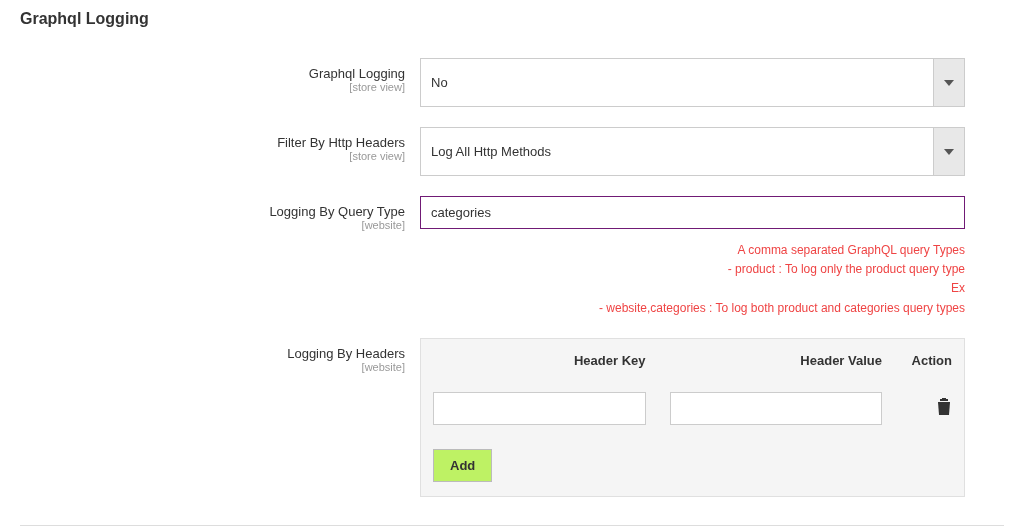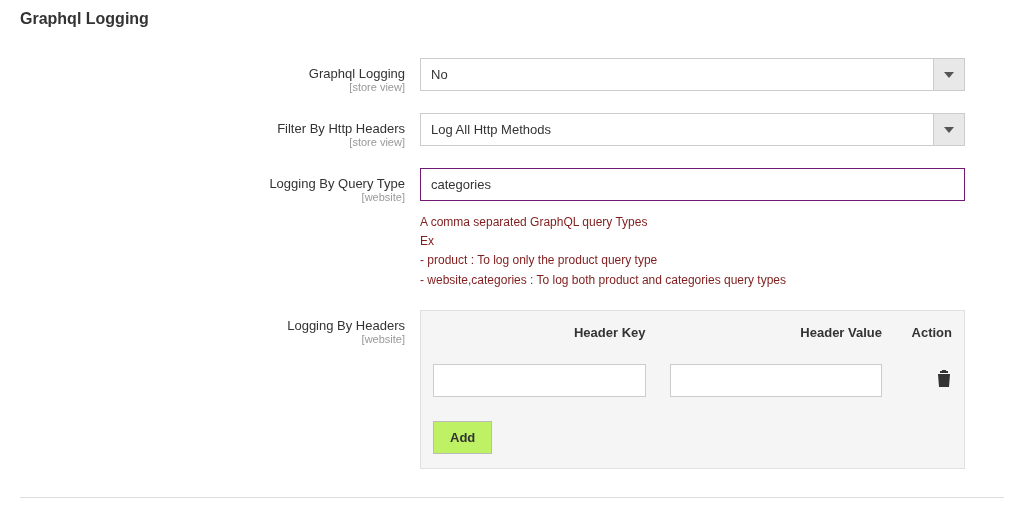--- a/index.html
+++ b/index.html
@@ -50,21 +50,21 @@
     .select-wrapper {
       position: relative;
       display: flex;
       width: 100%;
     }
     .select-value {
       flex: 1;
       background: #fff;
       border: 1px solid #ccc;
       border-right: none;
-      padding: 8px 10px;
+      padding: 16px 10px;
       font-size: 13px;
       color: #333;
     }
     .select-arrow {
       width: 32px;
       background: #e8e8e8;
       border: 1px solid #ccc;
       display: flex;
       align-items: center;
       justify-content: center;
@@ -76,23 +76,24 @@
     }
     .text-input {
       width: 100%;
       border: 1px solid #701a75;
       padding: 8px 10px;
       font-size: 13px;
       color: #333;
     }
     .help-text {
       font-size: 12px;
-      color: #7f1d1d;
+      color: #ef4444;
       line-height: 1.6;
       margin-top: 12px;
+      text-align: right;
     }
     .header-table-container {
       background: #f5f5f5;
       border: 1px solid #e0e0e0;
       padding: 0;
     }
     .header-table {
       width: 100%;
       border-collapse: collapse;
     }
@@ -186,22 +187,22 @@
 
 <div class="field-row">
   <div class="field-label-col">
     <span class="field-label">Logging By Query Type</span>
     <span class="field-scope">[website]</span>
   </div>
   <div class="field-control-col">
     <input type="text" class="text-input" value="categories" style="">
     <div class="help-text">
       <div>A comma separated GraphQL query Types</div>
+      <div>- product : To log only the product query type</div>
       <div>Ex</div>
-      <div>- product : To log only the product query type</div>
       <div>- website,categories : To log both product and categories query types</div>
     </div>
   </div>
 </div>
 
 <div class="field-row">
   <div class="field-label-col">
     <span class="field-label">Logging By Headers</span>
     <span class="field-scope">[website]</span>
   </div>

